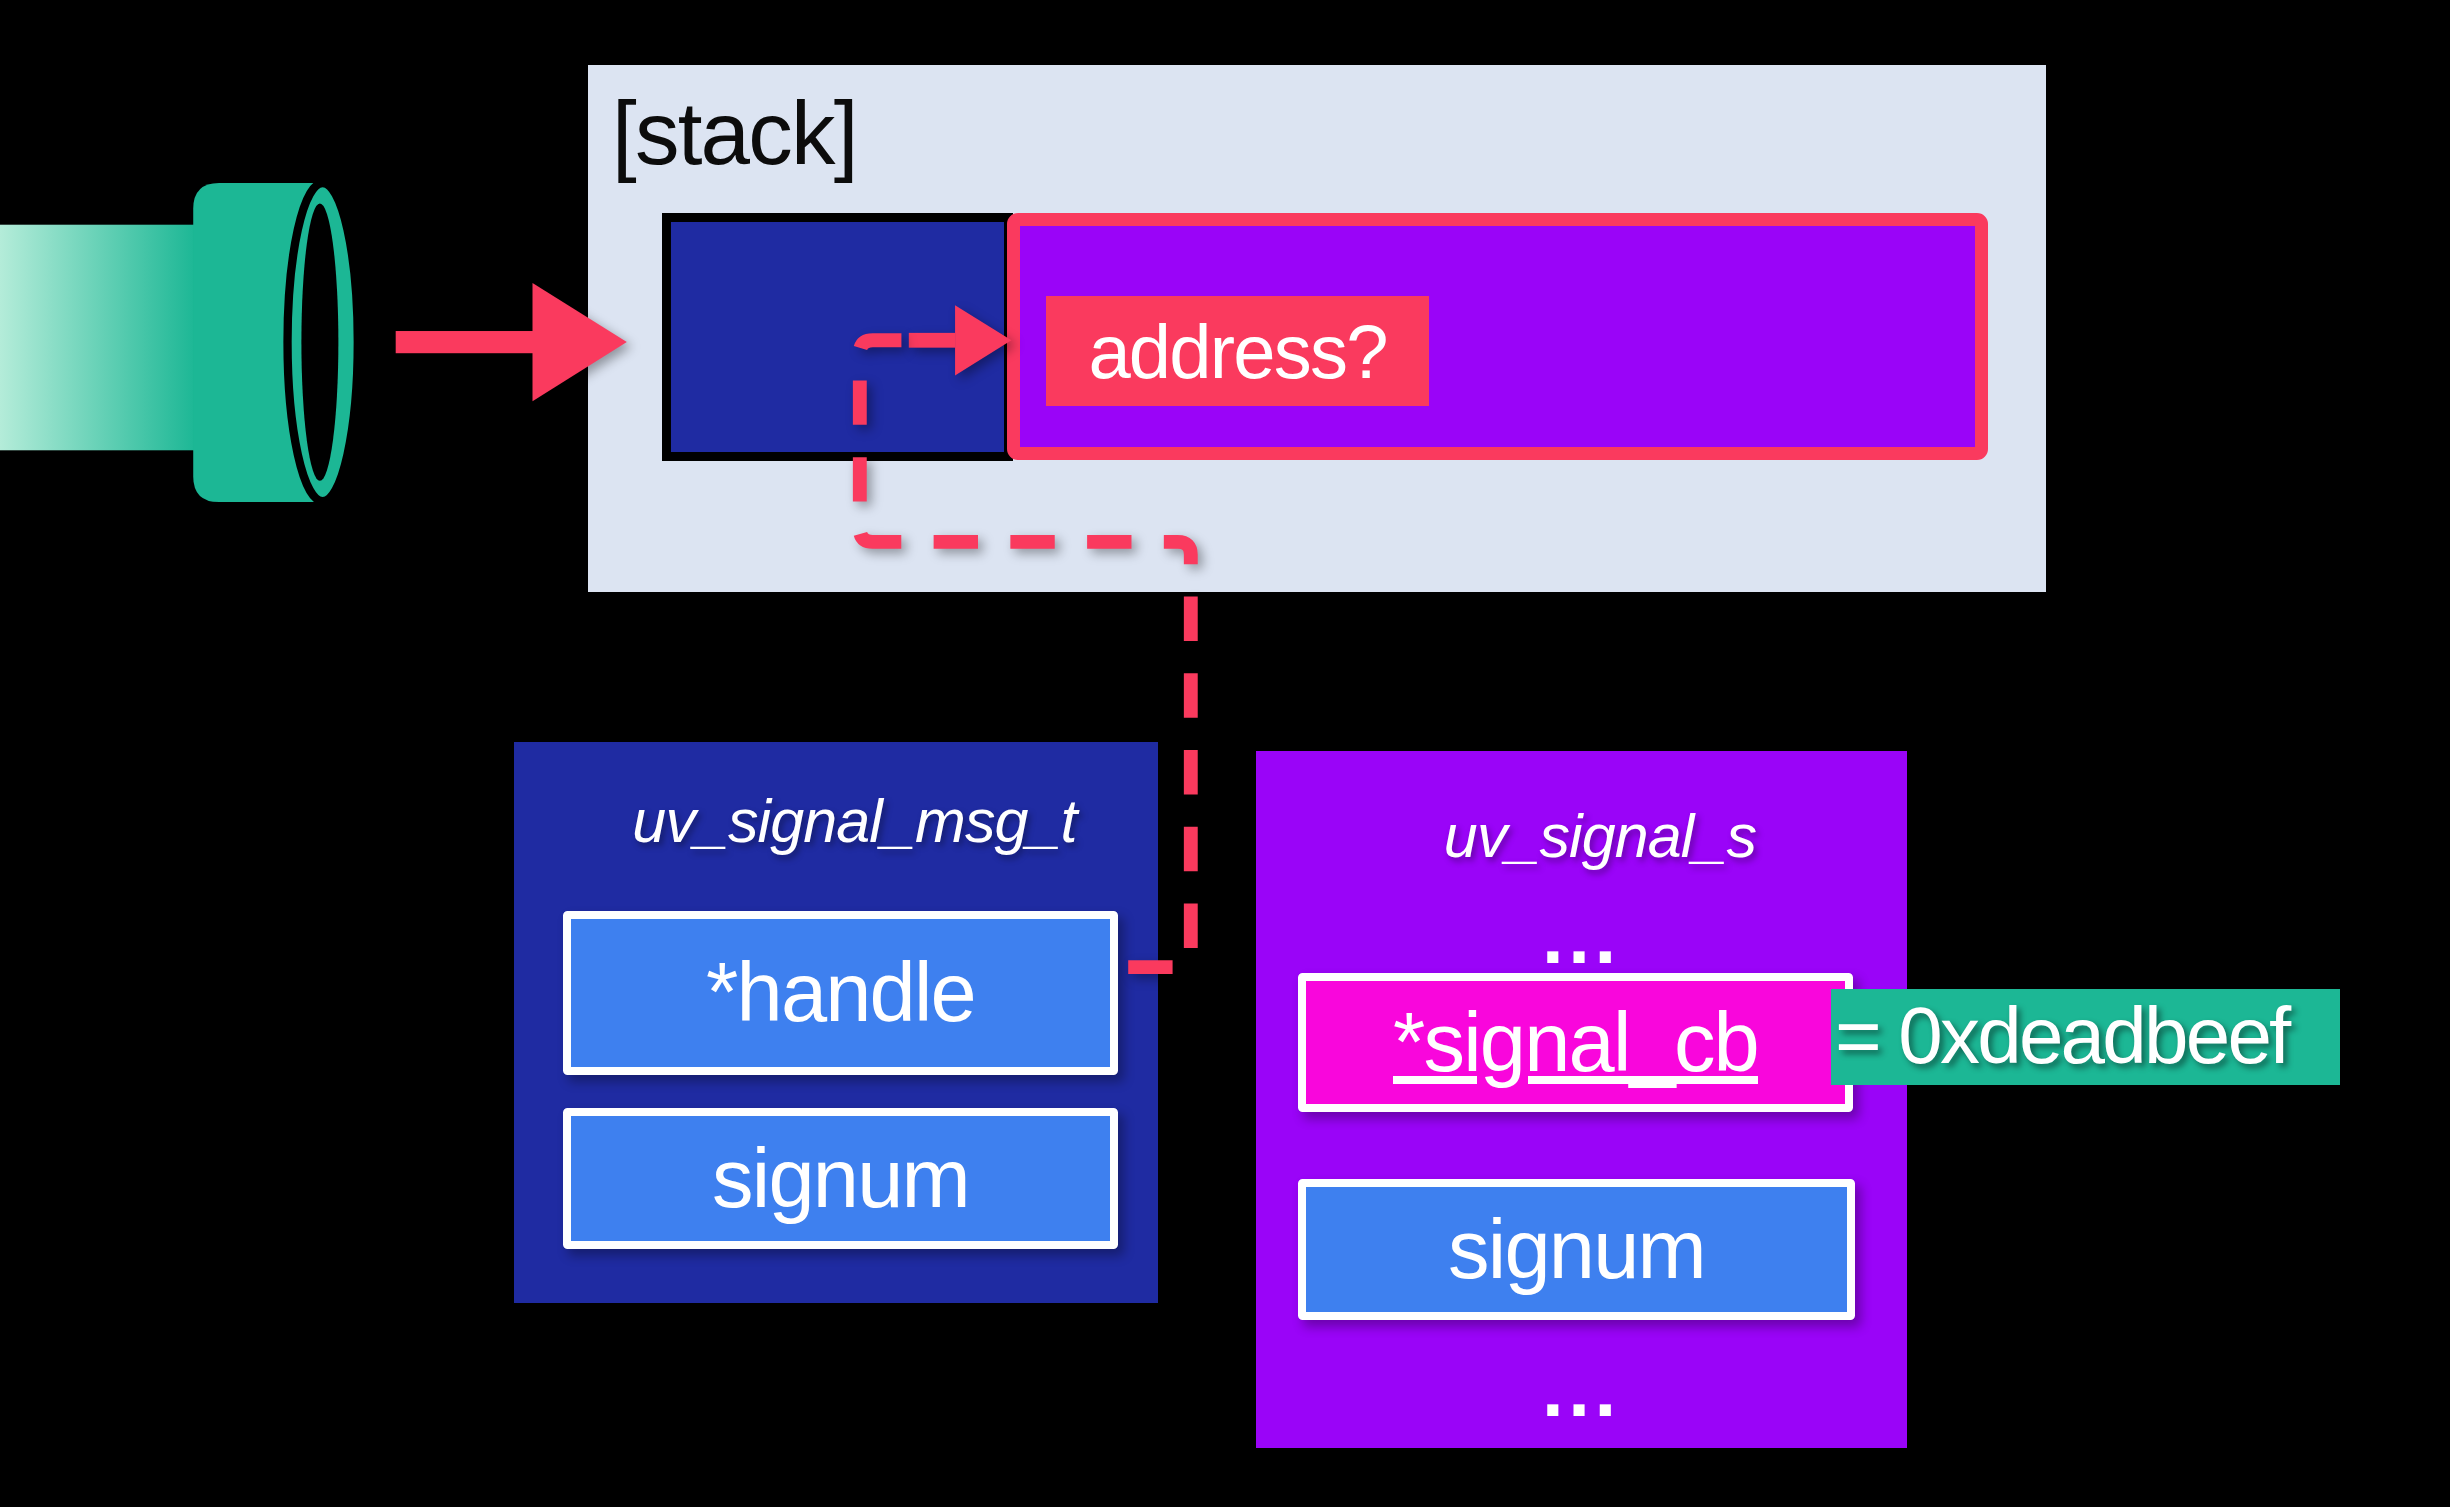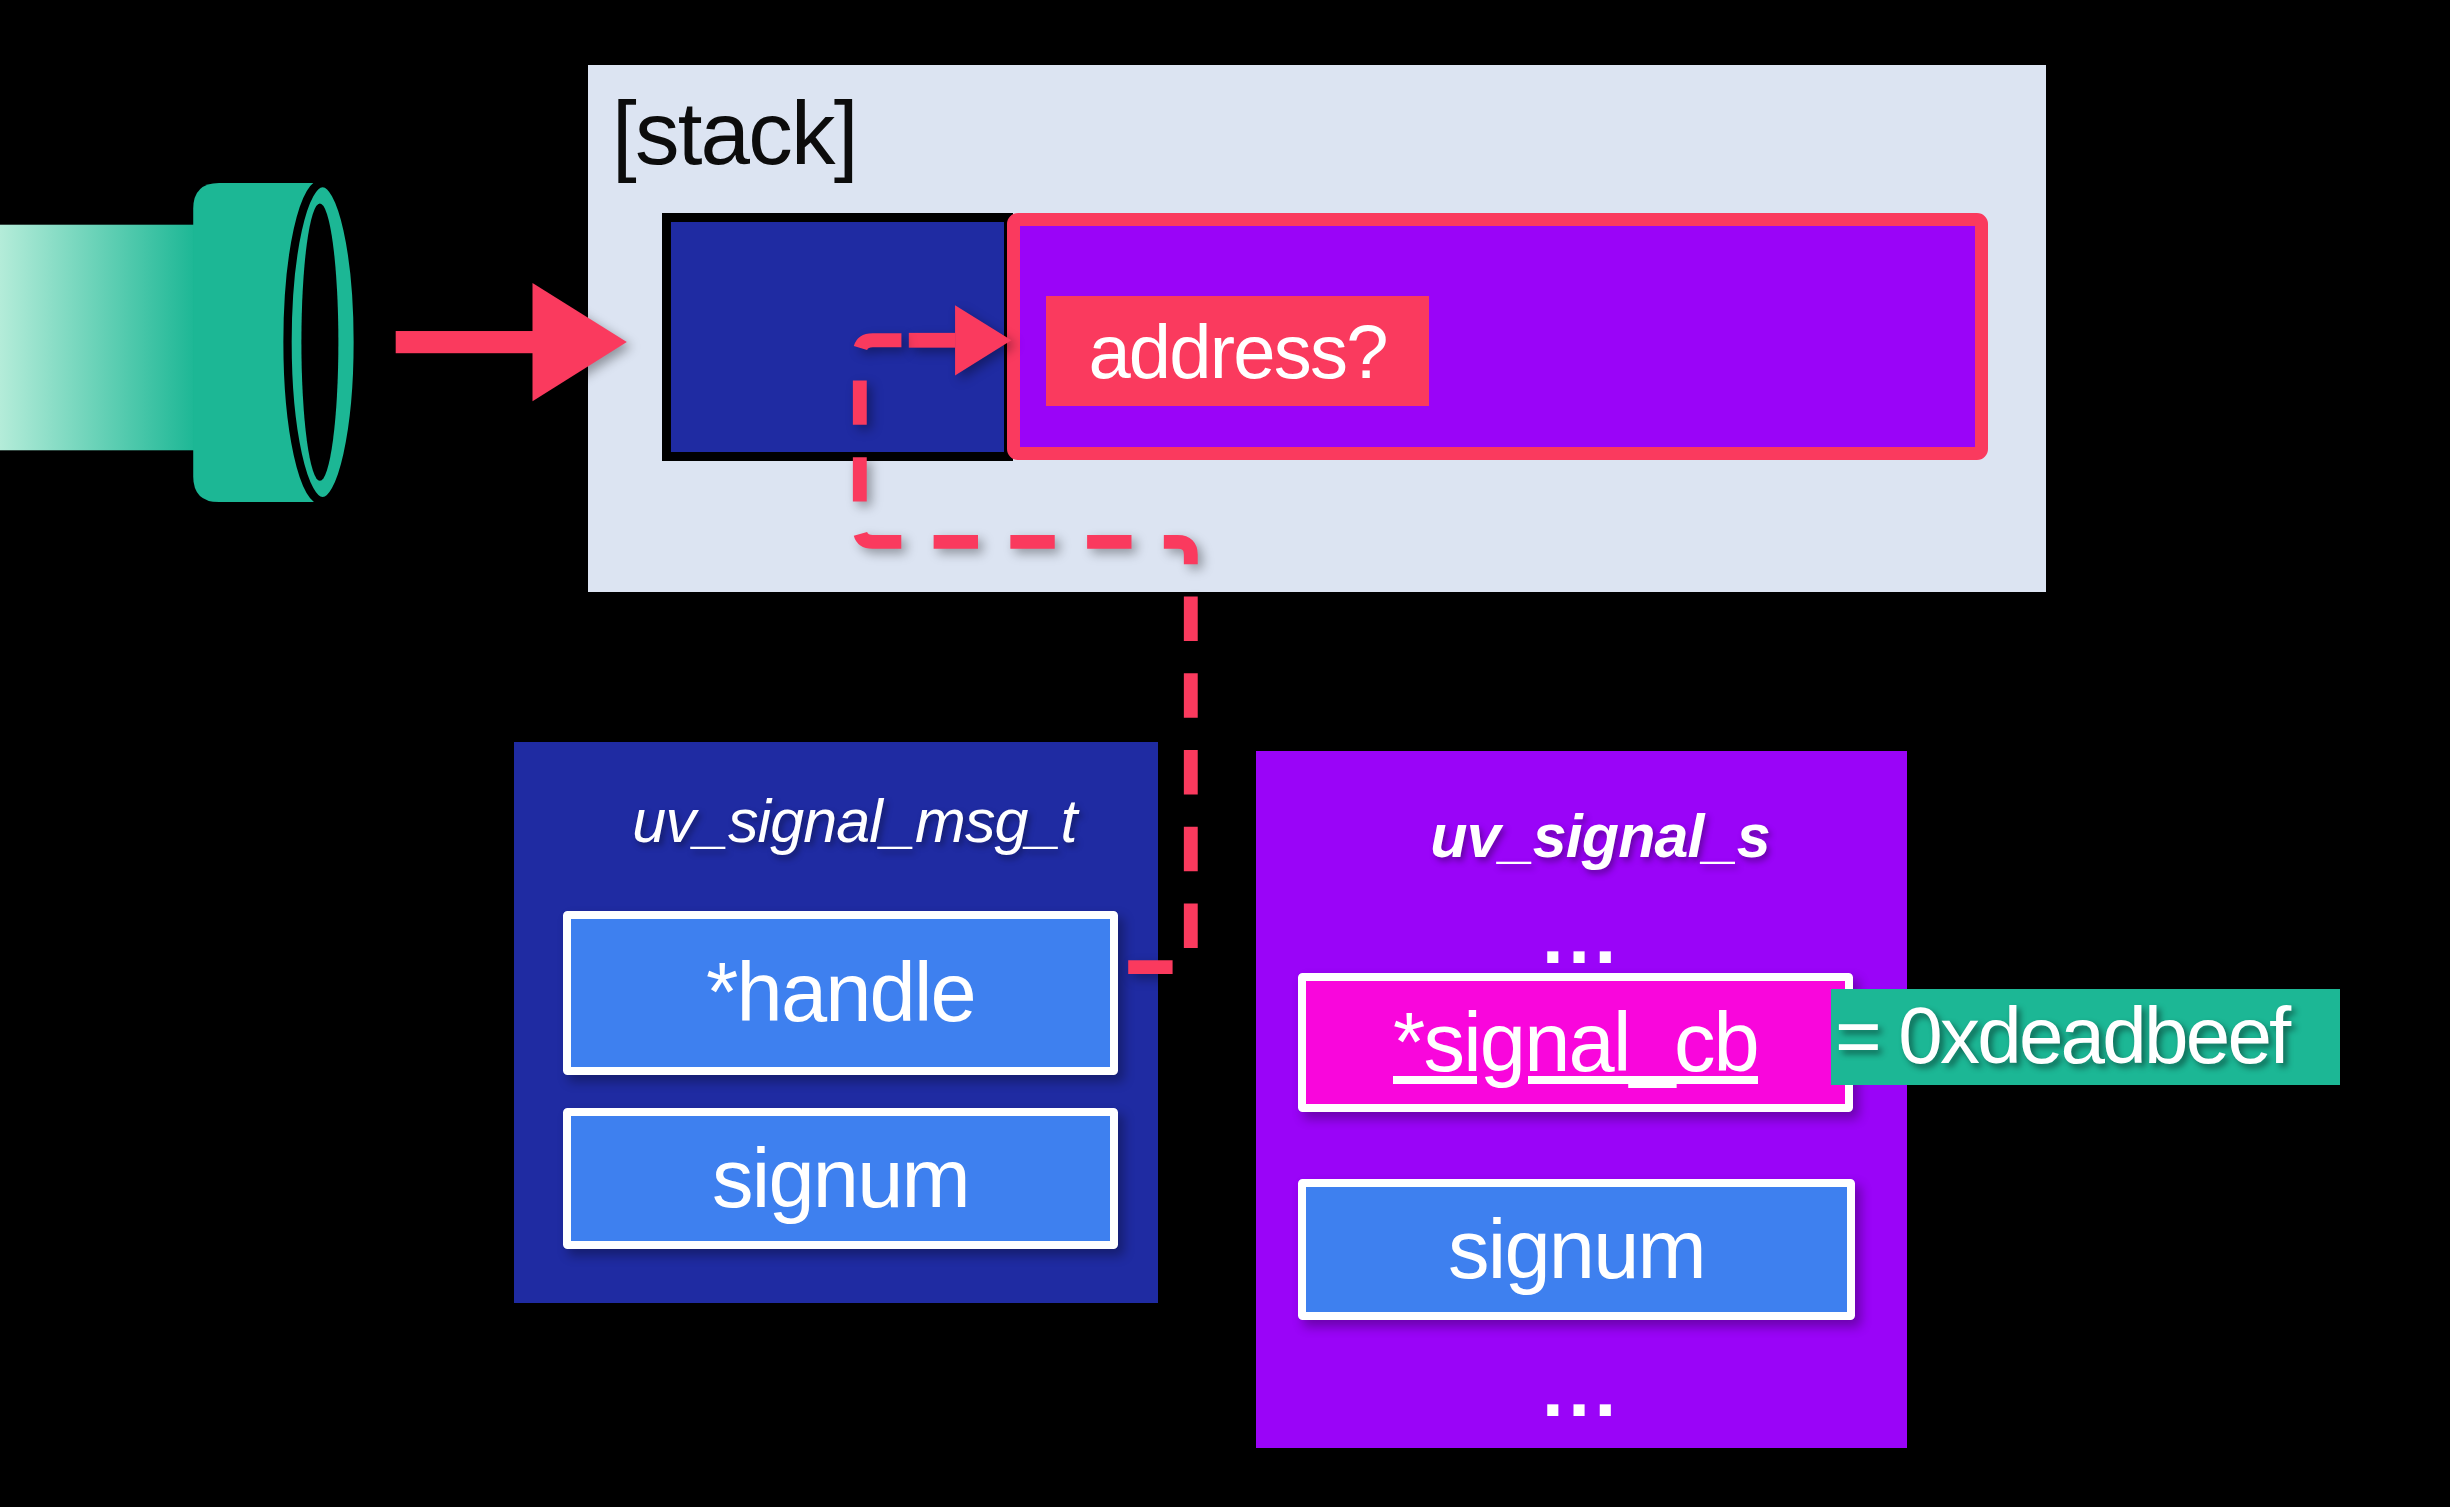--- a/index.html
+++ b/index.html
@@ -60,21 +60,21 @@
   .struct-title{
     position:absolute;left:0;width:100%;
     text-align:center;
     font-style:italic;
     font-size:61px;color:var(--text_white);
     text-shadow:2.8px 3.7px 6.5px rgba(0,0,0,0.35);
     letter-spacing:-0.9px;
     padding-left:37px;
   }
   .msg-box .struct-title{top:44px;}
-  .sig-box .struct-title{top:50px;font-weight:bold;}
+  .sig-box .struct-title{top:50px;}
   .field-box{
     position:absolute;
     display:flex;align-items:center;justify-content:center;
     border:8.3px solid #fff;border-radius:4.6px;
     font-size:83px;color:var(--text_white);
     letter-spacing:-1.8px;
     box-shadow:5.5px 6.5px 11px rgba(0,0,0,0.30);
   }
   .field-blue{background:var(--field_blue);}
   .field-magenta{background:var(--magenta);}

